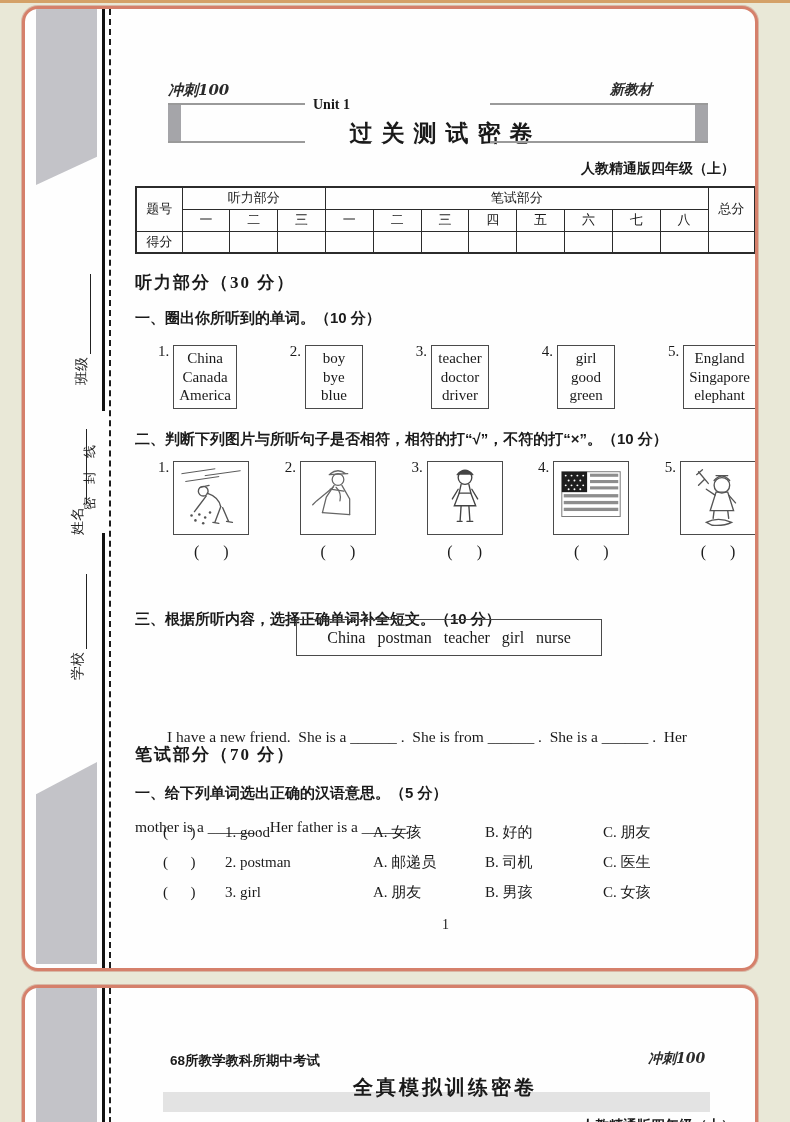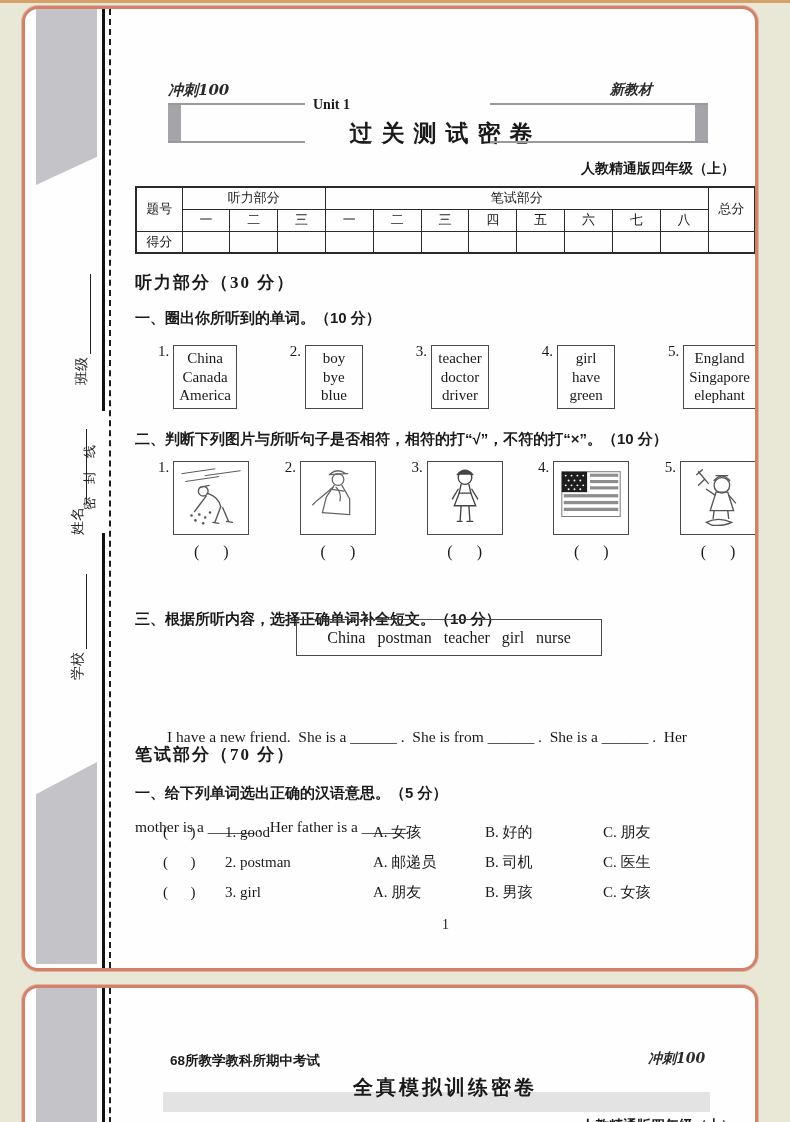--- a/index.html
+++ b/index.html
@@ -205,21 +205,21 @@
       <div class="word-box">
         <div>teacher</div>
         <div>doctor</div>
         <div>driver</div>
       </div>
     </div>
     <div class="item-group">
       <span class="item-num">4.</span>
       <div class="word-box">
         <div>girl</div>
-        <div>have</div>
+        <div>good</div>
         <div>green</div>
       </div>
     </div>
     <div class="item-group">
       <span class="item-num">5.</span>
       <div class="word-box">
         <div>England</div>
         <div>Singapore</div>
         <div>elephant</div>
       </div>

